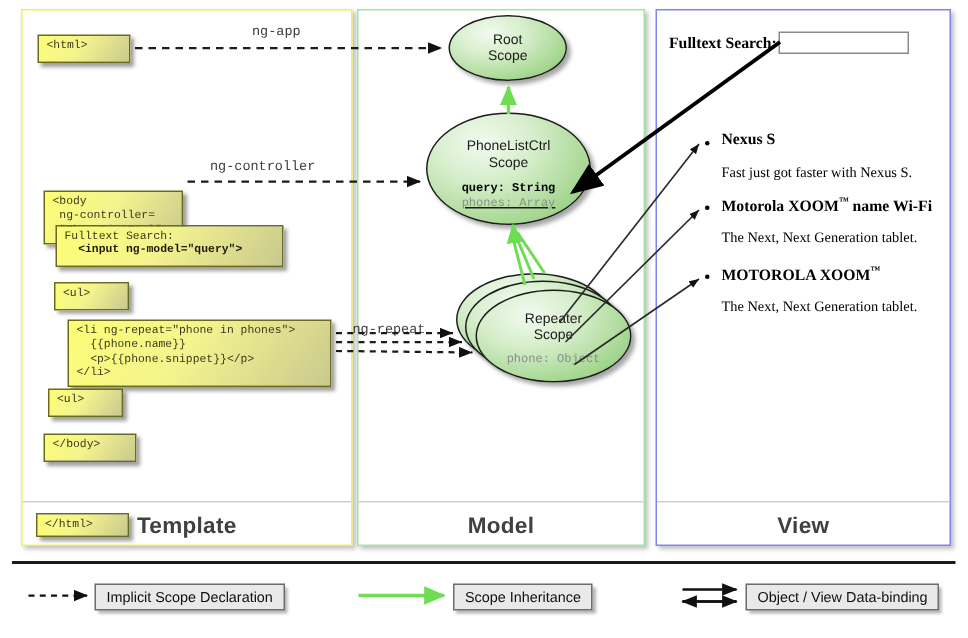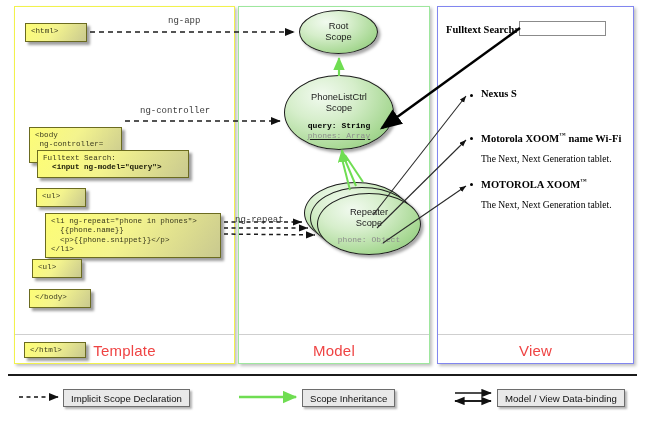--- a/index.html
+++ b/index.html
@@ -11,21 +11,21 @@
   #stage{position:absolute;left:0;top:0;width:645px;height:425px;}
 
   
   .panel{position:absolute;background:#ffffff;box-shadow:2px 2px 3px rgba(0,0,0,.25);}
   .panel.template{left:14px;top:6px;width:219px;height:356px;border:1.4px solid #f2f24d;}
   .panel.model{left:238px;top:6px;width:190px;height:356px;border:1.4px solid #9ee79e;}
   .panel.view{left:437px;top:6px;width:195px;height:356px;border:1.4px solid #8186ef;}
 
   .panel-label{
     position:absolute;left:0;right:0;bottom:4px;text-align:center;
-    font-size:15px;color:#ef4444;letter-spacing:.2px;
+    font-size:15px;color:#404040;letter-spacing:.2px;font-weight:bold;
   }
   .panel-divider{position:absolute;left:0;right:0;bottom:28px;height:1px;background:#cfcfcf;}
 
   
   .codebox{
     position:absolute;
     background:linear-gradient(125deg,#fdfd76 0%,#f4f48e 45%,#c9c98f 100%);
     border:1.3px solid #6b6b20;
     box-shadow:2.5px 2.5px 2.5px rgba(0,0,0,.38);
     font-family:"Liberation Mono","DejaVu Sans Mono",monospace;
@@ -151,33 +151,34 @@
     <div class="etxt" style="top:13px;">Repeater</div>
     <div class="etxt" style="top:24px;">Scope</div>
     <div class="etxt sub" style="top:41px;"><span class="lo">phone: Object</span></div>
   </div>
 
   <div class="view-label" style="left:446px;top:24px;">Fulltext Search:</div>
   <input class="view-input" style="left: 519px; top: 21px; width: 87px; height: 15px; font-size: 9px; padding: 0px 3px;" value="" placeholder="">
 
   <div class="bullet" style="left:470px;top:94px;"></div>
   <div class="v-item" style="left:481px;top:88px;text-align:center;"><span>Nexus S</span></div>
+  <div class="v-snip" style="left:481px;top:110px;">Fast just got faster with Nexus S.</div>
 
   <div class="bullet" style="left:470px;top:137px;"></div>
   <div class="v-item" style="left:481px;top:131px;"><span>Motorola XOOM</span><span class="tm">™</span><span> name Wi-Fi</span></div>
   <div class="v-snip" style="left:481px;top:153px;">The Next, Next Generation tablet.</div>
 
   <div class="bullet" style="left:470px;top:183px;"></div>
   <div class="v-item" style="left:481px;top:177px;"><span>MOTOROLA XOOM</span><span class="tm">™</span></div>
   <div class="v-snip" style="left:481px;top:199px;">The Next, Next Generation tablet.</div>
 
   <div class="legend-rule"></div>
   <div class="lgbox" style="left:63px;top:389px;">Implicit Scope Declaration</div>
   <div class="lgbox" style="left:302px;top:389px;">Scope Inheritance</div>
-  <div class="lgbox" style="left:497px;top:389px;">Model / View Data-binding</div>
+  <div class="lgbox" style="left:497px;top:389px;">Object / View Data-binding</div>
 
   <svg class="ov" viewBox="0 0 645 425">
     <defs>
       <marker id="ahBlk" markerWidth="7" markerHeight="7" refX="6" refY="2.6" orient="auto">
         <path d="M0,0 L6.5,2.6 L0,5.2 Z" fill="#111"></path>
       </marker>
       <marker id="ahBlkS" markerWidth="7" markerHeight="7" refX="6" refY="2.4" orient="auto">
         <path d="M0,0 L6,2.4 L0,4.8 Z" fill="#111"></path>
       </marker>
       <marker id="ahBig" markerWidth="9" markerHeight="9" refX="7.5" refY="3.4" orient="auto">

